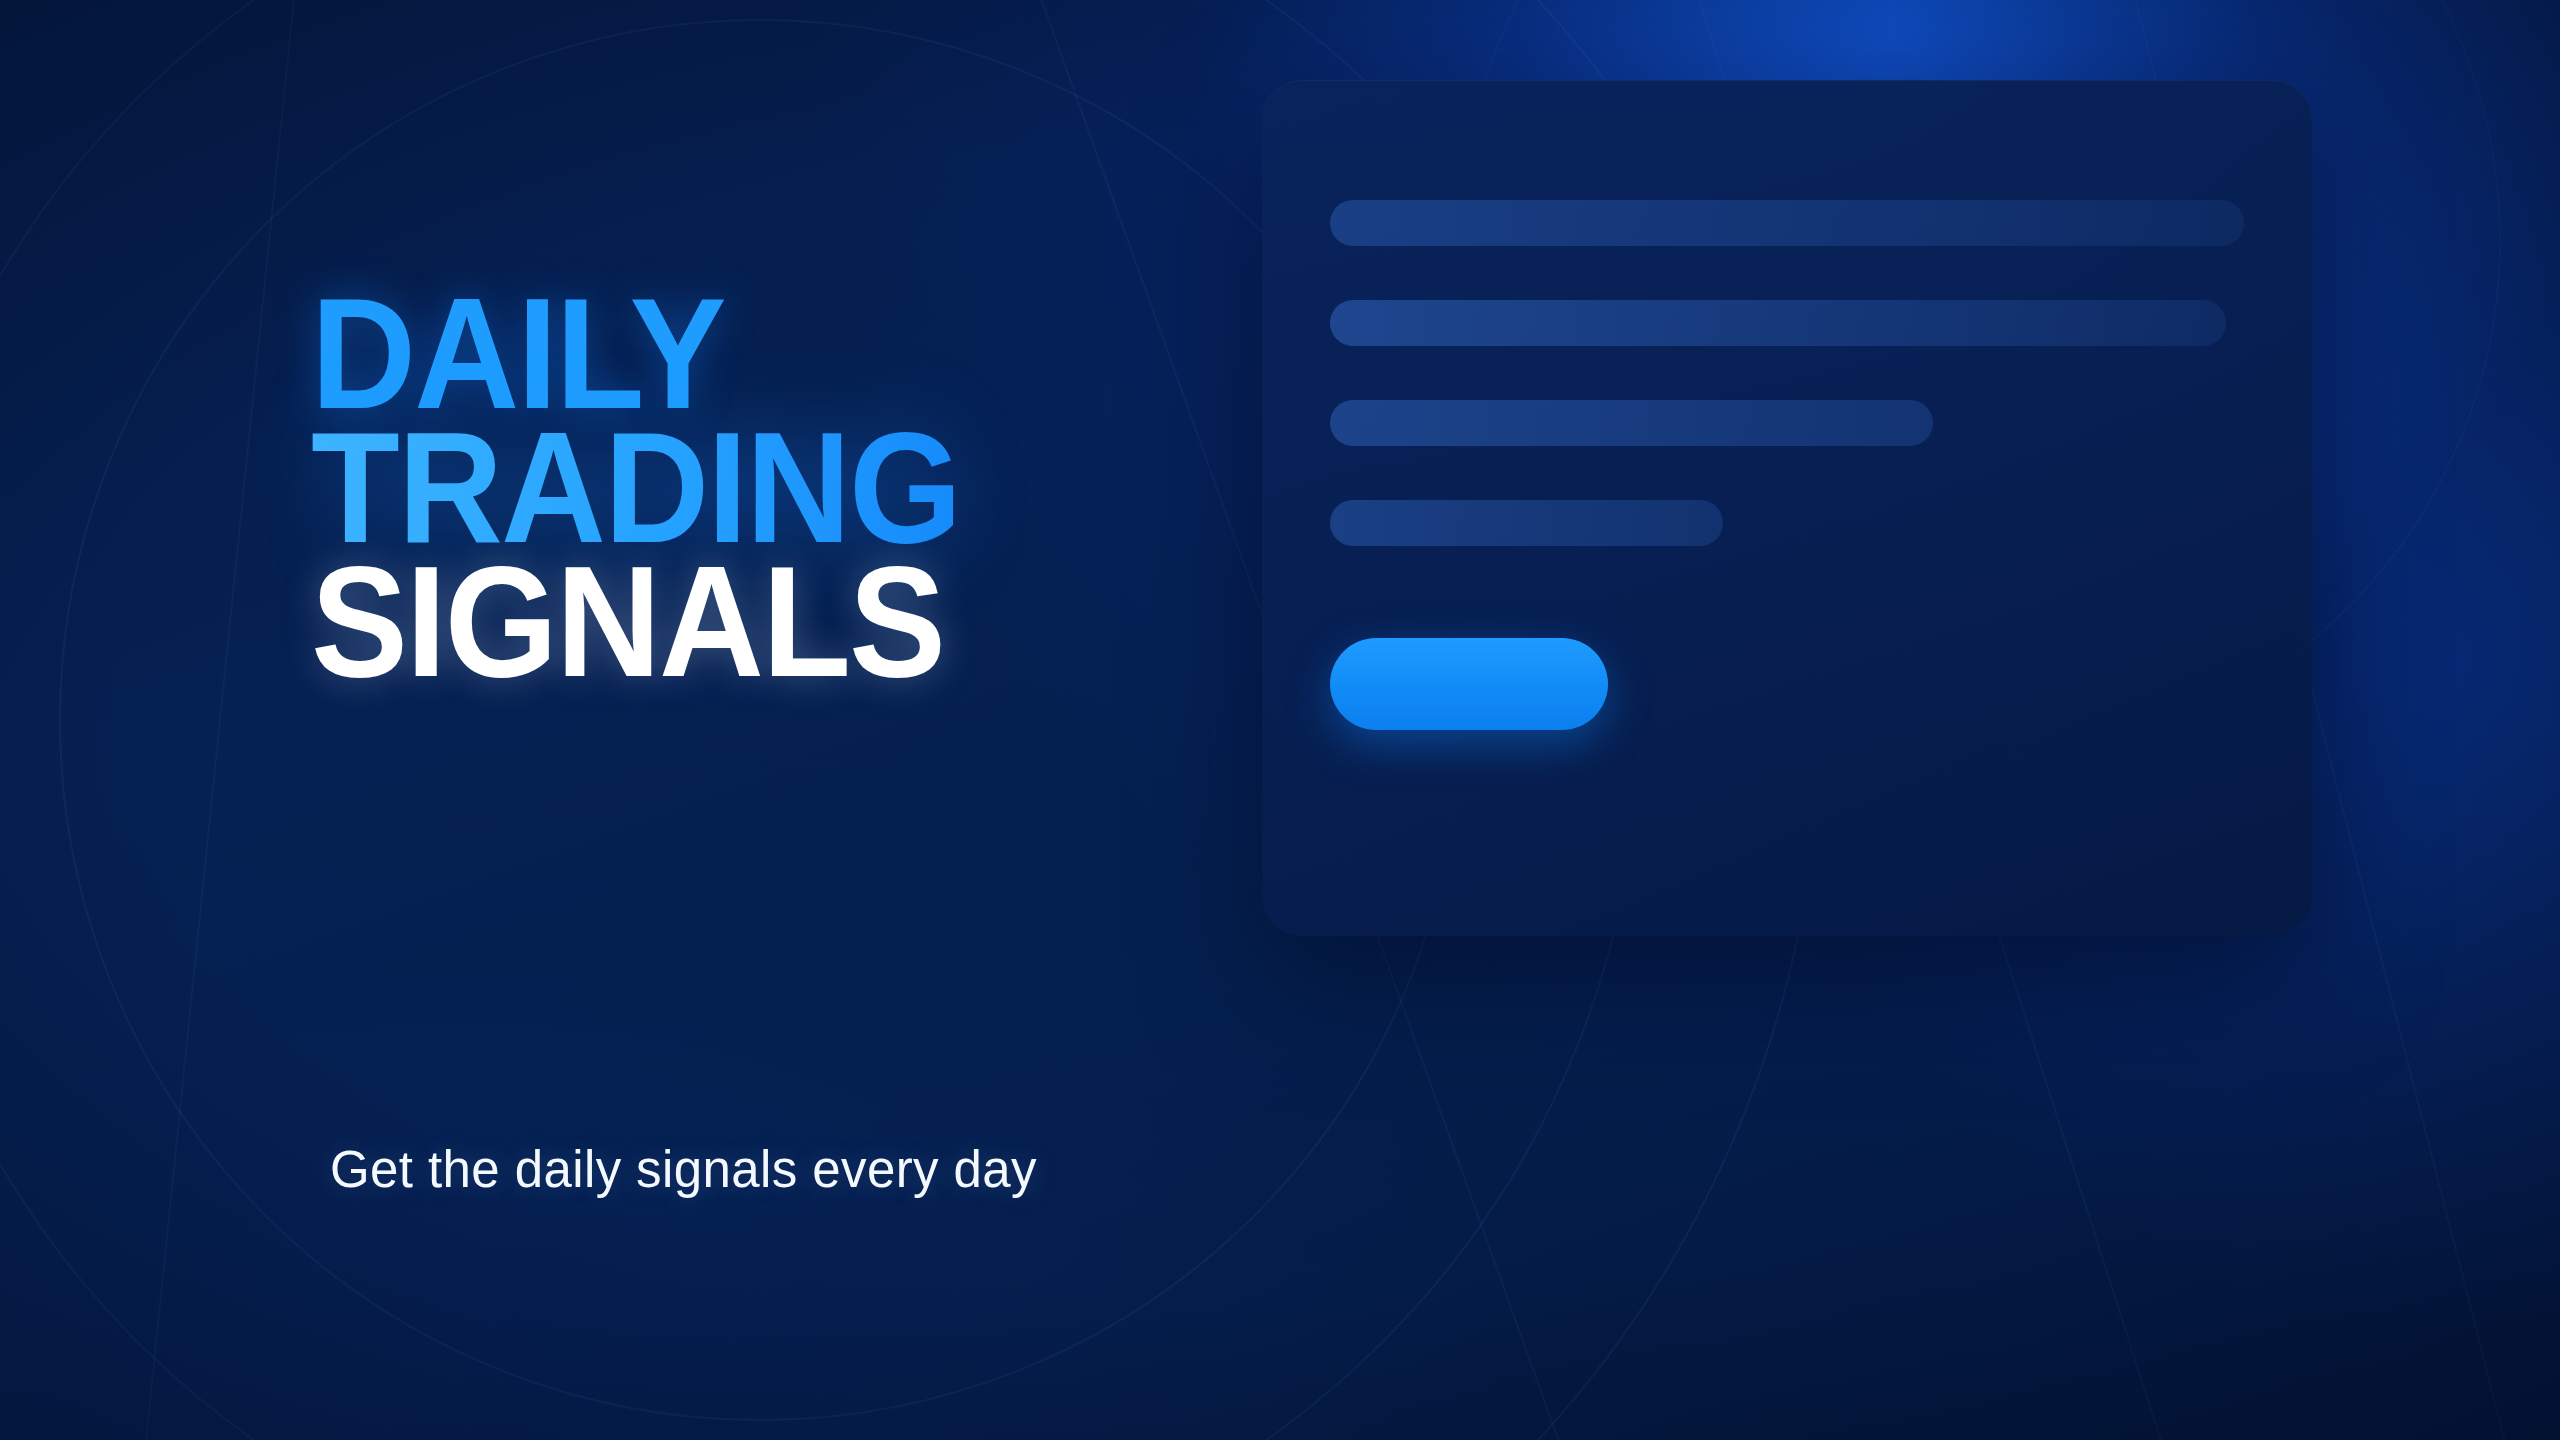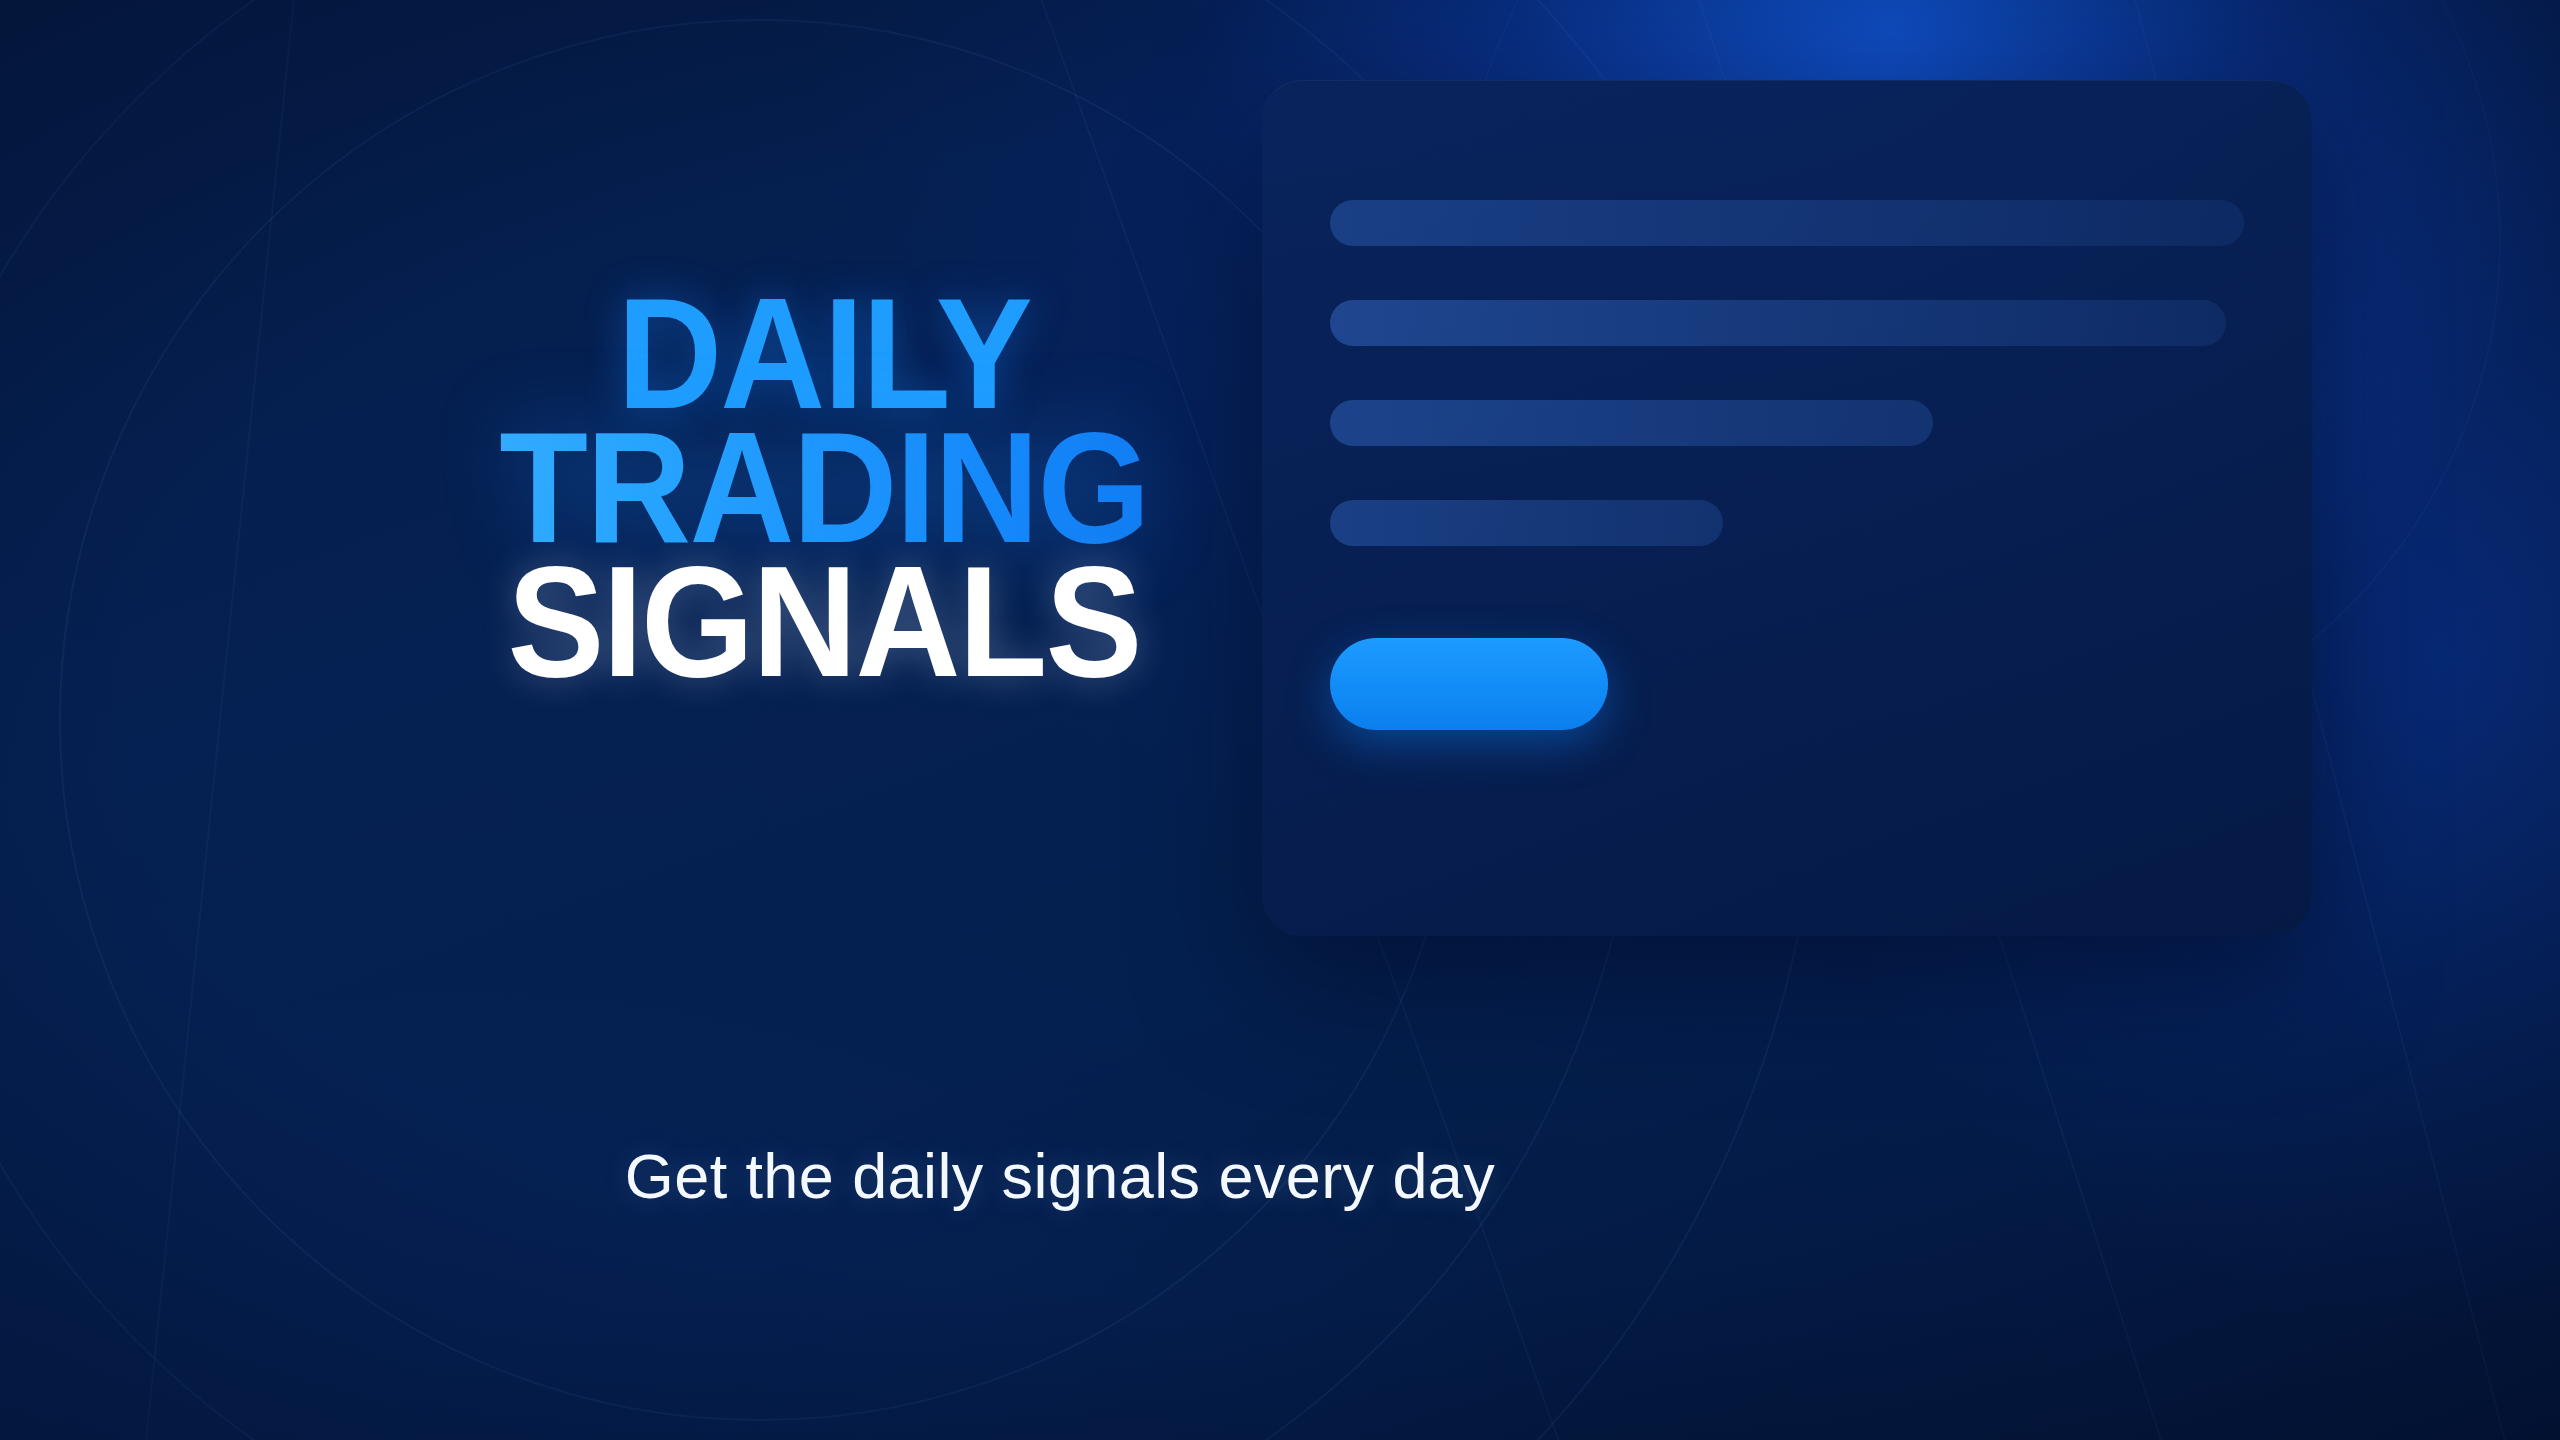--- a/index.html
+++ b/index.html
@@ -33,24 +33,23 @@
     inset: 0;
     background:
       radial-gradient(ellipse 90% 80% at 50% 50%, rgba(0,0,0,0) 50%, rgba(1,9,28,0.55) 100%);
   }
   .arcs { position: absolute; inset: 0; }
   .arcs svg { display: block; width: 100%; height: 100%; }
 
   
   .headline {
     position: absolute;
-    left: 318px;
+    left: 311px;
     top: 286px;
     width: 1100px;
-    text-align: center;
   }
   .hl-line {
     display: block;
     font-weight: 700;
     font-size: 158px;
     line-height: 134px;
     letter-spacing: -2px;
     white-space: nowrap;
     transform: scaleX(0.92);
     transform-origin: left center;
@@ -71,23 +70,23 @@
     color: #ffffff;
     text-shadow: 0 0 38px rgba(210,230,255,0.30);
   }
 
   
   .subtitle {
     position: absolute;
     left: 330px;
     top: 1140px;
     width: 1460px;
-    text-align: center;
+    text-align: left;
     color: #f4f8ff;
-    font-size: 63px;
+    font-size: 51px;
     font-weight: 400;
     letter-spacing: 0.4px;
     white-space: nowrap;
     text-shadow: 0 0 26px rgba(160,200,255,0.22);
   }
 
   
   .card {
     position: absolute;
     left: 1262px;

